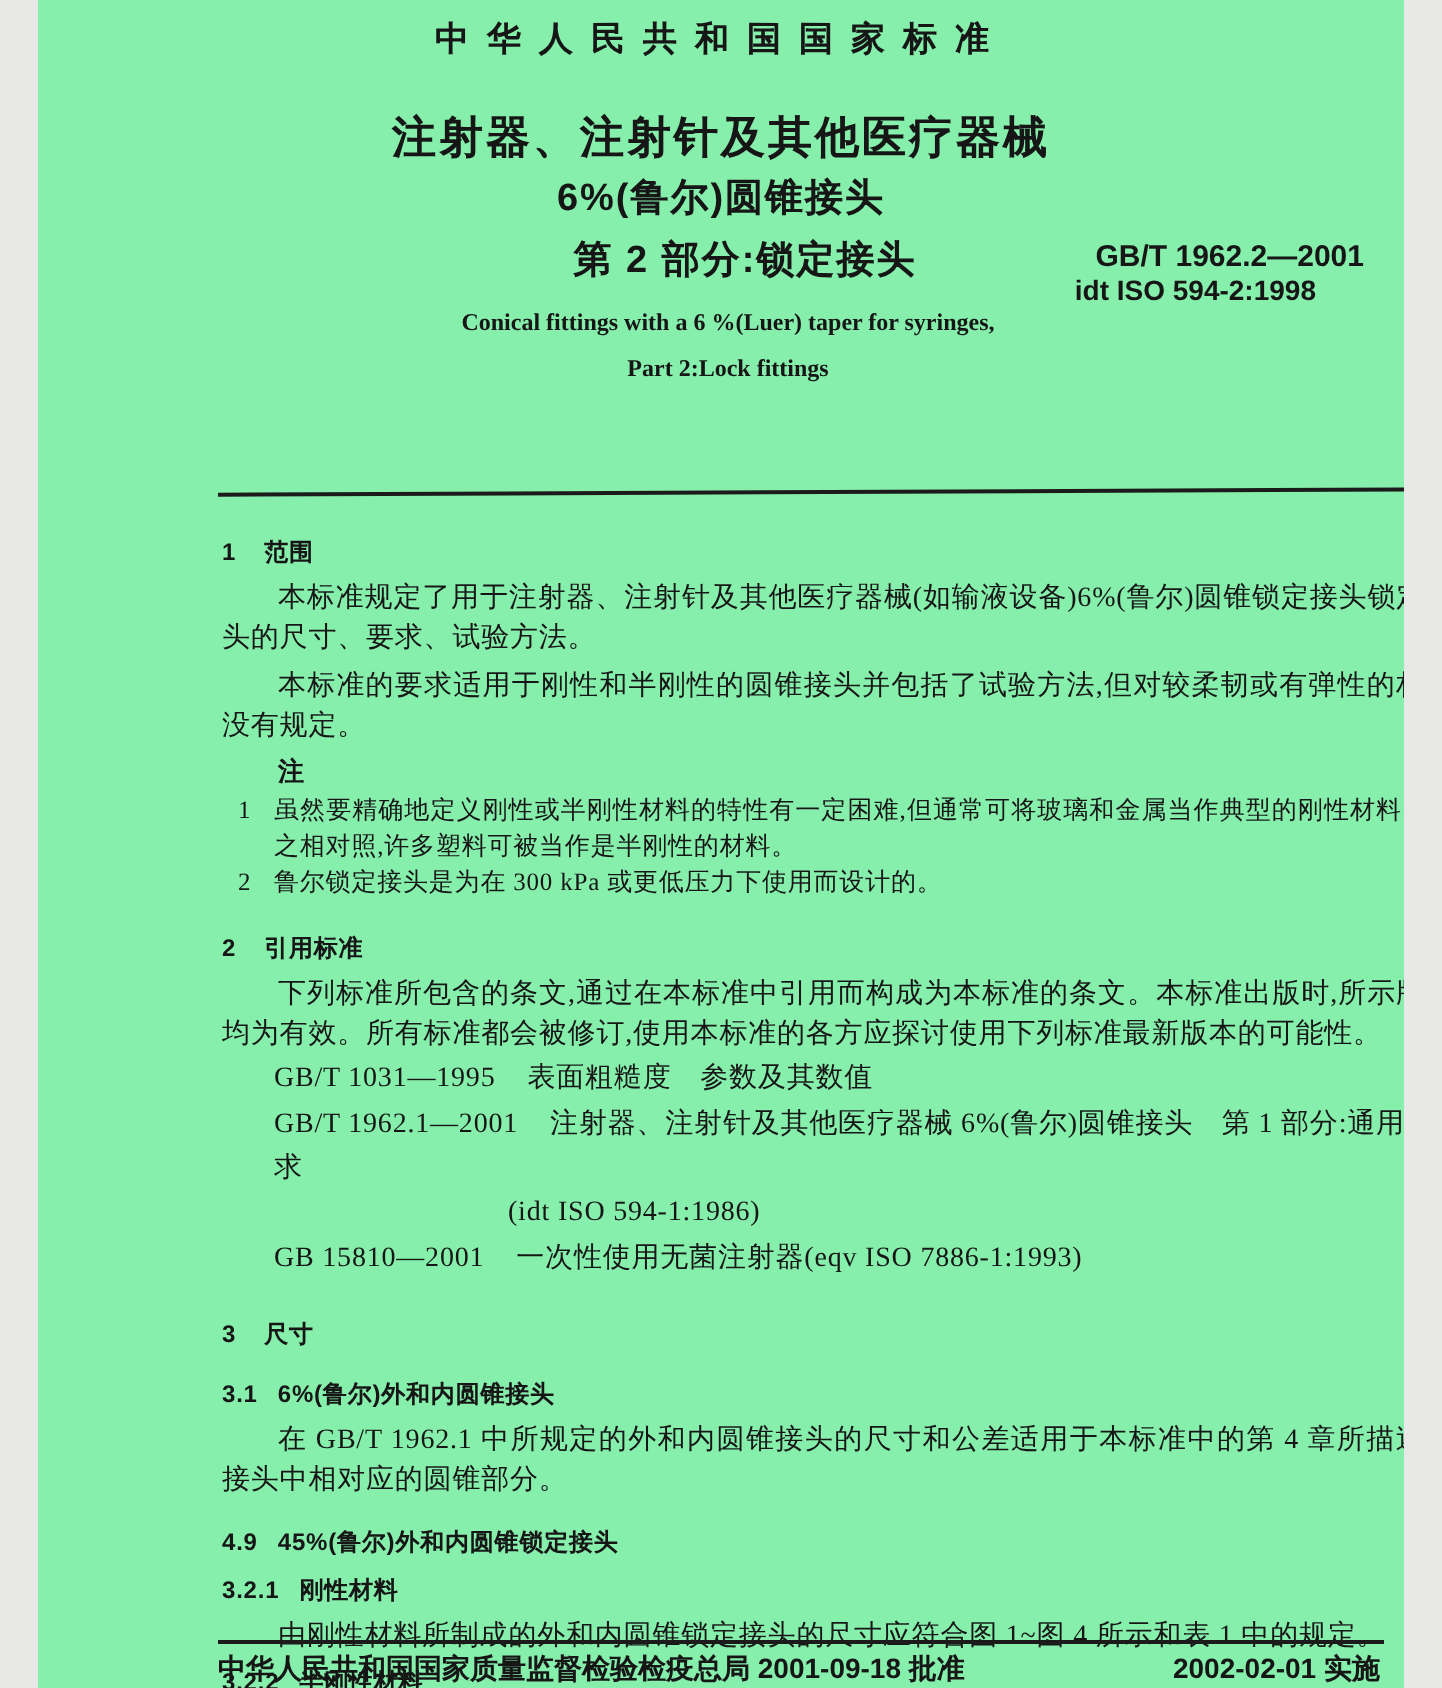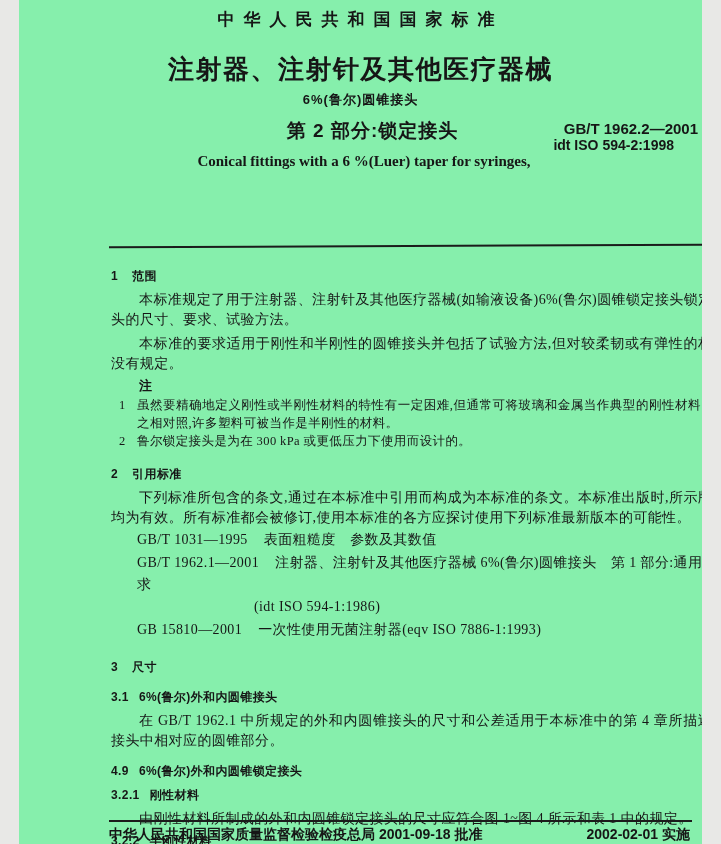--- a/index.html
+++ b/index.html
@@ -15,34 +15,34 @@
   
   .std-label{
     position:absolute;top:8px;left:0;right:0;
     text-align:center;
     font-family:"Liberation Sans", sans-serif;
     font-weight:bold;font-size:17px;
     letter-spacing:9px;
   }
   .title-zh{position:absolute;top:54px;left:0;right:0;text-align:center;
     font-family:"Liberation Sans", sans-serif;font-weight:bold;}
-  .title-zh .t1{font-size:26px;letter-spacing:1.5px;line-height:30px;}
-  .title-zh .t2{font-size:13px;letter-spacing:1px;line-height:31px;}
+  .title-zh .t1{font-size:22px;letter-spacing:1.5px;line-height:30px;}
+  .title-zh .t2{font-size:19px;letter-spacing:1px;line-height:31px;}
   .title-zh .t3{font-size:19px;letter-spacing:1px;line-height:31px;padding-left:24px;}
   .std-no{
-    position:absolute;top:121px;right:4px;
+    position:absolute;top:121px;right:20px;
     text-align:right;
     font-family:"Liberation Sans", sans-serif;
     font-weight:bold;font-size:15px;line-height:16px;
   }
   .std-no .idt{padding-right:24px;font-size:14px;}
   .title-en{
     position:absolute;top:150px;left:60px;width:570px;
     text-align:center;
-    font-weight:bold;font-size:15px;line-height:23px;
+    font-weight:bold;font-size:12px;line-height:23px;
   }
   .rule{
     position:absolute;top:245px;left:90px;width:617px;height:2px;
     background:#1b1b1b;
     transform:rotate(-0.25deg);
   }
   
   .body{
     position:absolute;top:256px;left:92px;width:616px;
     font-size:14px;line-height:20px;letter-spacing:0.4px;
@@ -86,20 +86,21 @@
     <div class="t3">第 2 部分:锁定接头</div>
   </div>
 
   <div class="std-no">
     <div>GB/T 1962.2—2001</div>
     <div class="idt">idt ISO 594-2:1998</div>
   </div>
 
   <div class="title-en">
     <div>Conical fittings with a 6 %(Luer) taper for syringes,</div>
+    <div>Part 2:Lock fittings</div>
   </div>
 
   <div class="rule"></div>
 
   <div class="body">
 
     <div class="h">
       <span class="num">1</span><span>范围</span>
     </div>
     <p class="para">本标准规定了用于注射器、注射针及其他医疗器械(如输液设备)6%(鲁尔)圆锥锁定接头锁定接头的尺寸、要求、试验方法。</p>
@@ -130,21 +131,21 @@
     </div>
 
     <div class="h" style="margin-top:16px;">
       <span class="num">3</span><span>尺寸</span>
     </div>
     <div class="h sub">
       <span class="num">3.1</span><span>6%(鲁尔)外和内圆锥接头</span>
     </div>
     <p class="para">在 GB/T 1962.1 中所规定的外和内圆锥接头的尺寸和公差适用于本标准中的第 4 章所描述的接头中相对应的圆锥部分。</p>
     <div class="h sub">
-      <span class="num">4.9</span><span>6%(鲁尔)外和内圆锥锁定接头</span>
+      <span class="num">4.9</span><span>45%(鲁尔)外和内圆锥锁定接头</span>
     </div>
     <div class="h sub" style="margin-top:2px;">
       <span class="num">3.2.1</span><span>刚性材料</span>
     </div>
     <p class="para">由刚性材料所制成的外和内圆锥锁定接头的尺寸应符合图 1~图 4 所示和表 1 中的规定。</p>
     <div class="h sub" style="margin-top:2px;">
       <span class="num">3.2.2</span><span>半刚性材料</span>
     </div>
 
   </div>

